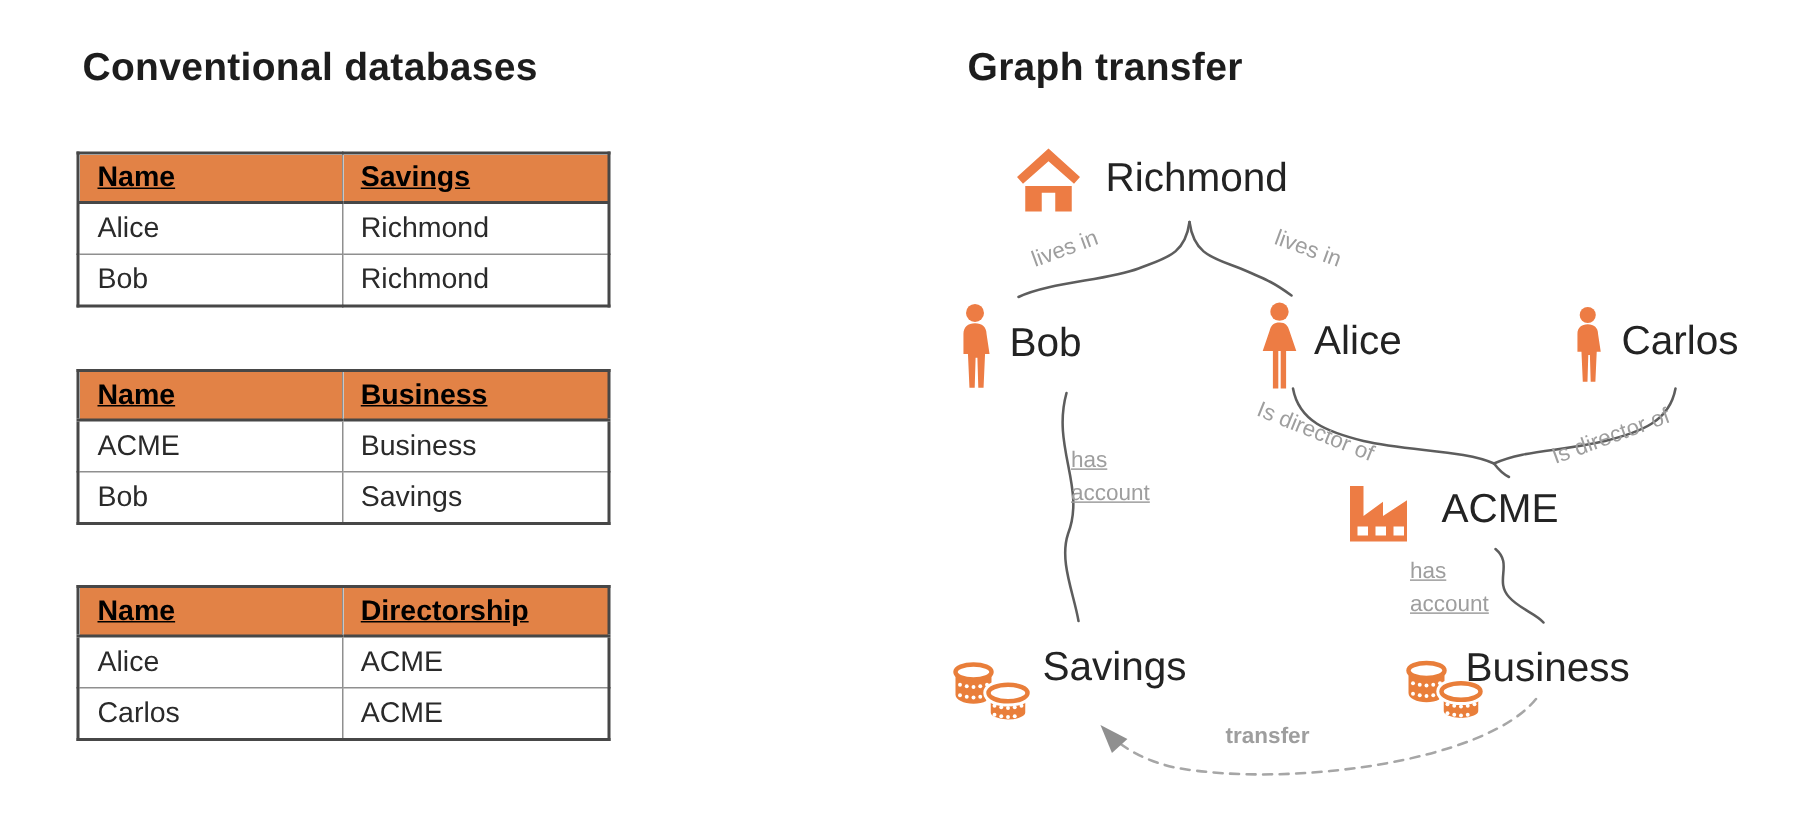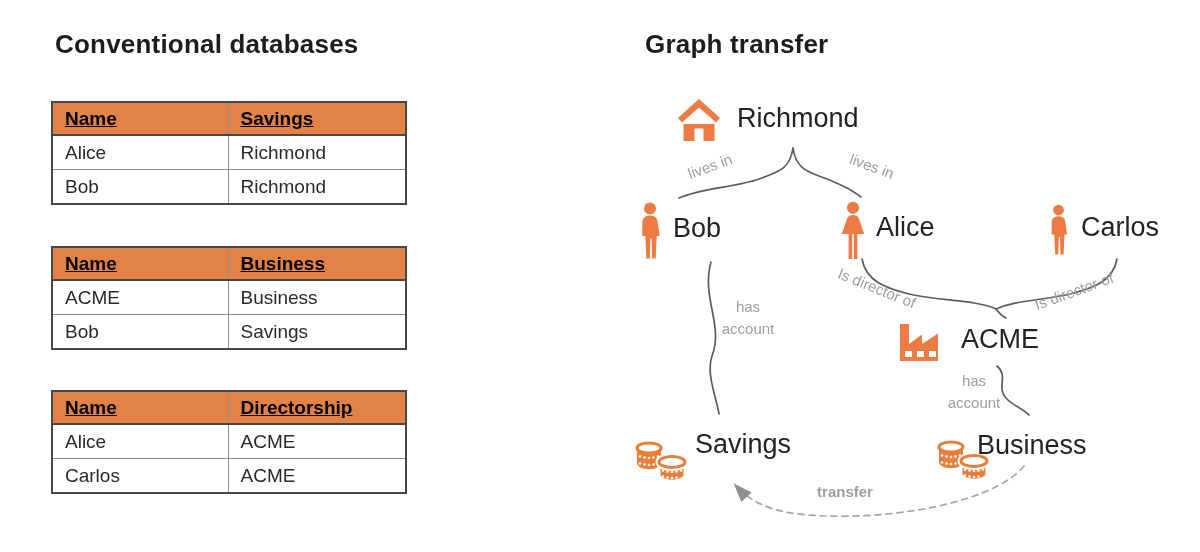--- a/index.html
+++ b/index.html
@@ -38,21 +38,21 @@
   #nl-richmond{left:737px;top:103px;}
   #nl-bob{left:673px;top:213px;}
   #nl-alice{left:876px;top:212px;}
   #nl-carlos{left:1081px;top:212px;}
   #nl-acme{left:961px;top:324px;}
   #nl-savings{left:695px;top:429px;}
   #nl-business{left:977px;top:430px;}
 
   .edge-label{position:absolute;font-size:15px;color:#9e9e9e;white-space:nowrap;
               transform:translate(-50%,-50%) rotate(var(--r,0deg));}
-  .edge-label.two-line{white-space:normal;width:68px;text-align:center;line-height:1.45;}
+  .edge-label.two-line{white-space:normal;width:68px;line-height:1.45;text-decoration:underline;}
   #ll-left {left:710px;top:166px;--r:-20deg;}
   #ll-right{left:872px;top:166px;--r:20deg;}
   #dir-left {left:877px;top:288px;--r:22deg;}
   #dir-right{left:1074px;top:291px;--r:-20deg;}
   #ha-bob {left:748px;top:318px;}
   #ha-acme{left:974px;top:392px;}
   #lbl-transfer{left:845px;top:491px;font-weight:bold;}
 
   .ic{display:block;}
 </style>

